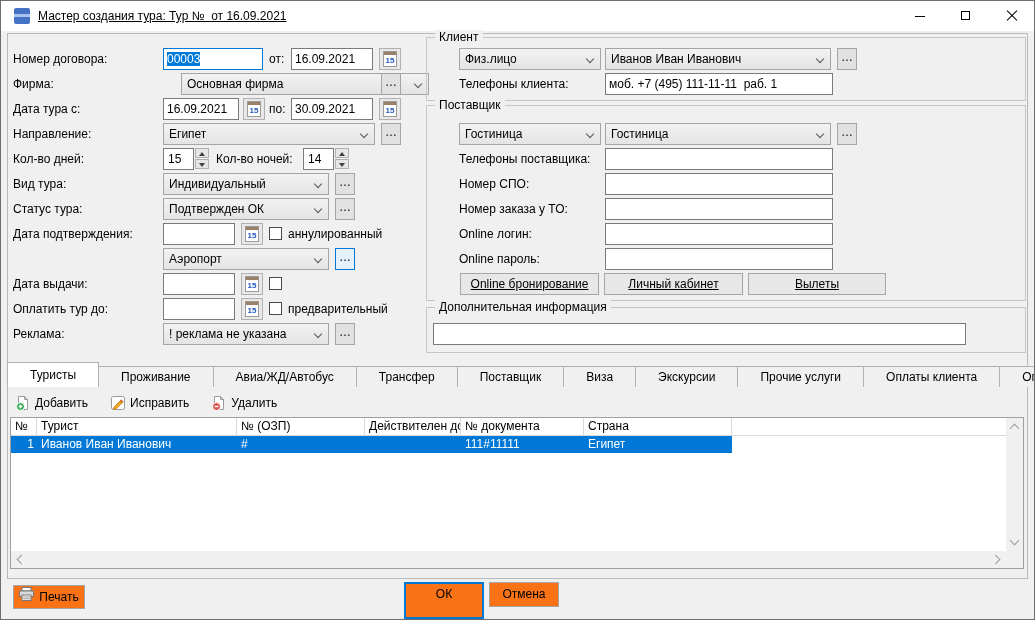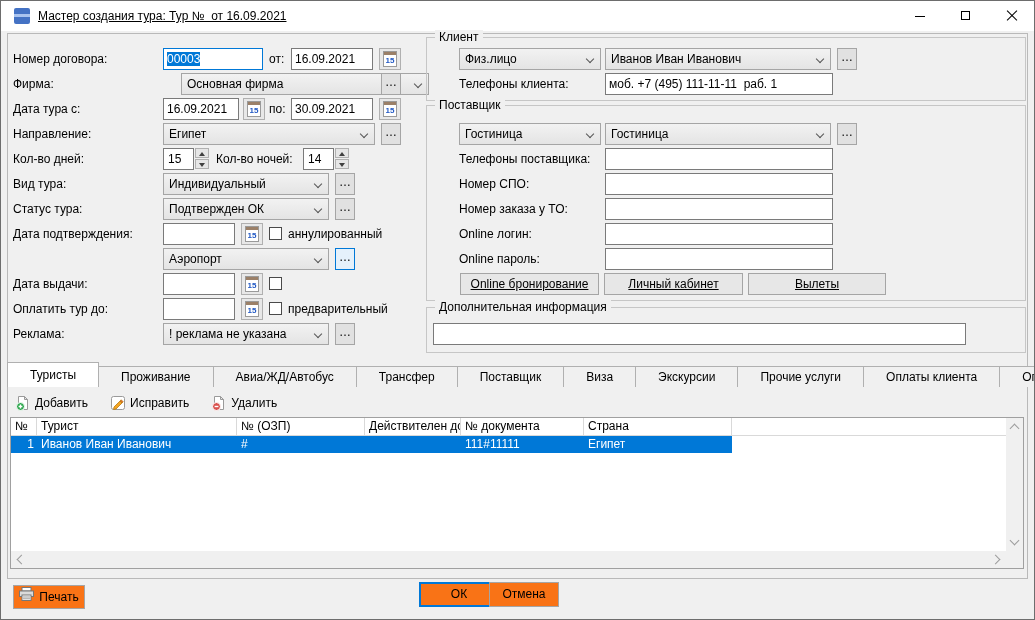--- a/index.html
+++ b/index.html
@@ -342,16 +342,16 @@
   <div class="btn printbtn" style="left:12px;top:584px;width:72px;height:24px">
     <span><svg width="15" height="14" viewBox="0 0 15 14">
           <rect x="3" y="0.5" width="9" height="3.5" fill="#fff" stroke="#777"></rect>
           <rect x="0.5" y="4" width="14" height="5.5" fill="#dadada" stroke="#777"></rect>
           <rect x="3" y="8" width="9" height="5.5" fill="#fff" stroke="#777"></rect>
           <line x1="4" y1="10" x2="11" y2="10" stroke="#999"></line>
           <line x1="4" y1="11.8" x2="11" y2="11.8" stroke="#999"></line>
         </svg></span>
     <span>Печать</span>
   </div>
-  <div class="btn def" style="left:418px;top:581px;width:80px;height:25px">ОК</div>
+  <div class="btn def" style="left:403px;top:581px;width:80px;height:37px">ОК</div>
   <div class="btn" style="left:488px;top:581px;width:70px;height:25px">Отмена</div>
 
 </div>
 
 </body></html>

